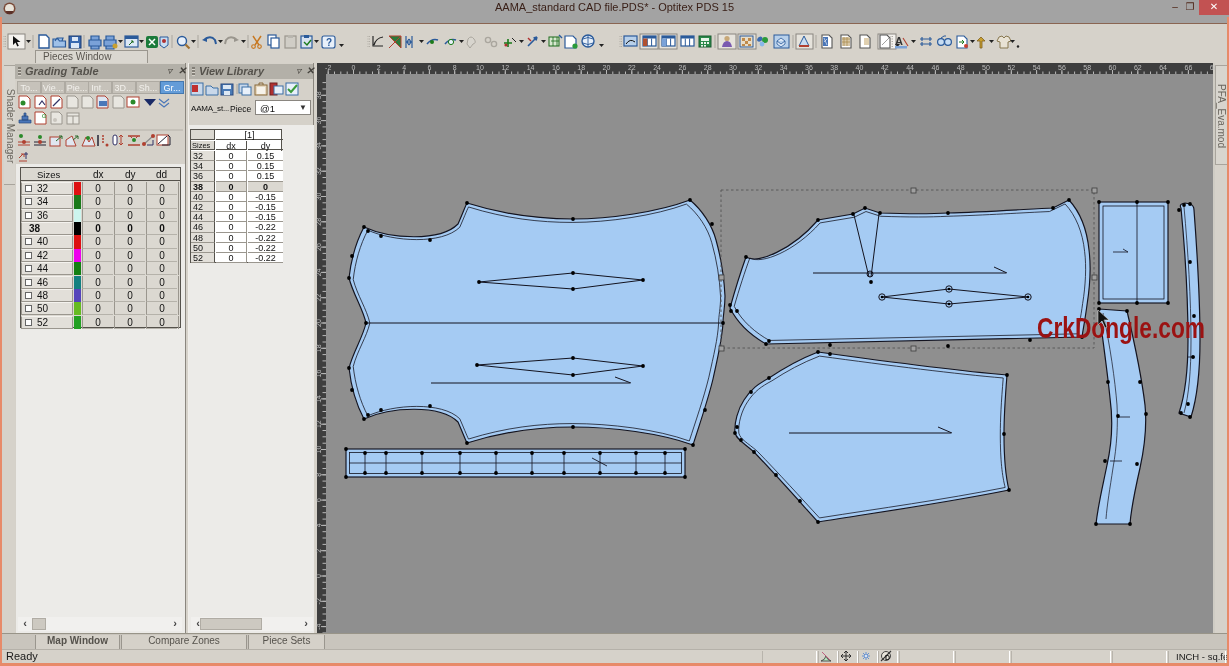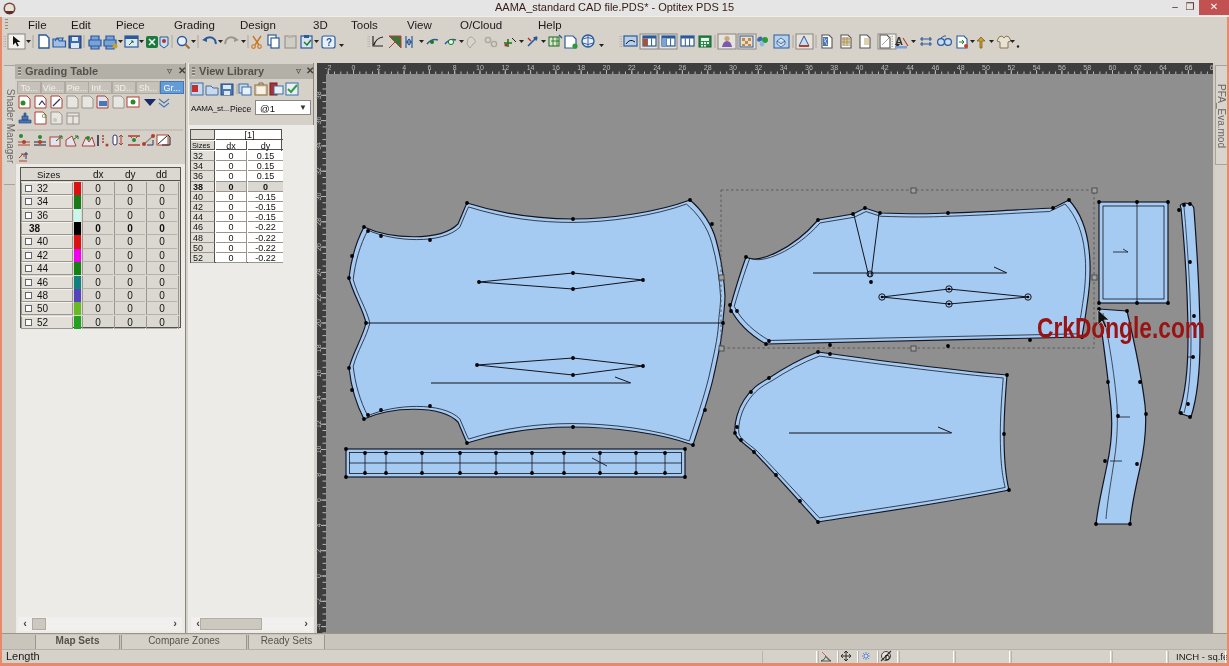--- a/index.html
+++ b/index.html
@@ -2,21 +2,21 @@
 <html><head>
 <meta charset="utf-8">
 <style>
 * { margin:0; padding:0; box-sizing:border-box; }
 html,body { width:1229px; height:666px; overflow:hidden; }
 body { font-family:"Liberation Sans", sans-serif; }
 #app { position:relative; width:1229px; height:666px; background:#d6d2ca; }
 .abs { position:absolute; }
 
 
-#titlebar { position:absolute; left:0; top:0; width:1229px; height:24px; background:#e5e5e5; border-bottom:1px solid #8a6552; }
+#titlebar { position:absolute; left:0; top:0; width:1229px; height:24px; background:#a3a3a3; border-bottom:1px solid #8a6552; }
 #titletext { position:absolute; left:0; top:1px; width:1229px; text-align:center; font-size:11px; color:#3a2018; }
 .winbtn { position:absolute; top:0; height:15px; text-align:center; color:#50281a; font-size:10px; line-height:14px; }
 #btnclose { background:#c25252; color:#fff; width:30px; left:1199px; }
 #btnmin { width:14px; left:1168px; }
 #btnrest { width:14px; left:1183px; }
 
 
 #menubar { position:absolute; left:2px; top:16px; width:1225px; height:16px; background:#d6d2ca; border-top:1px solid #efede9;}
 .menuitem { position:absolute; top:2px; font-size:11.5px; color:#1a1a1a; }
 
@@ -33,21 +33,21 @@
 .vtabL { position:absolute; left:2px; top:2px; width:12px; height:120px; background:#d8d5ce; border:1px solid #a8a49c; border-left:none; }
 .vtabL span { position:absolute; left:12px; top:2px; transform:rotate(90deg); transform-origin:0 0; white-space:nowrap; font-size:10px; color:#6a665e; width:116px; text-align:center; display:block; }
 #rightstrip { position:absolute; left:1215px; top:0; width:14px; height:570px; background:#d6d2ca; border-right:2px solid #e78a69; }
 .vtabR { position:absolute; left:0px; top:2px; width:12px; height:100px; background:#d8d5ce; border:1px solid #a8a49c; border-right:none; }
 .vtabR span { position:absolute; left:11px; top:0px; transform:rotate(90deg); transform-origin:0 0; white-space:nowrap; font-size:10px; color:#6a665e; width:100px; text-align:center; display:block; }
 
 
 .panel { position:absolute; top:0; height:570px; background:#d5d1c9; }
 #gradingpanel { left:15px; width:171px; border-right:1px solid #8a867e; }
 #rulespanel { left:188px; width:126px; border-right:1px solid #8a867e; border-left:1px solid #f0eeea; }
-.ptitle { position:absolute; left:0; top:1px; width:100%; height:15px; background:#b3b0a8; }
+.ptitle { position:absolute; left:0; top:1px; width:100%; height:15px; background:#b3b0a8;font-style:italic; }
 .ptitle .txt { position:absolute; left:10px; top:1px; font-size:11px; font-weight:bold; color:#55524c; }
 .ptitle .pin { position:absolute; top:1px; font-size:10px; color:#44413c; }
 .ptitle .cls { position:absolute; top:1px; font-size:10px; font-weight:bold; color:#44413c; }
 
 
 .hscroll { position:absolute; height:14px; background:#f1f0ee; }
 .hscroll .arr { position:absolute; top:0; width:14px; height:14px; font-size:11px; font-weight:bold; color:#444; text-align:center; line-height:13px; }
 .hscroll .thumb { position:absolute; top:1px; height:12px; background:#cdc9c1; border:1px solid #b0aca4; }
 
 
@@ -72,33 +72,20 @@
   <div id="titlebar">
     <div id="titletext">AAMA_standard CAD file.PDS* - Optitex PDS 15</div>
     <svg class="abs" style="left:3px;top:2px" width="13" height="13">
         <circle cx="6.5" cy="6.5" r="6" fill="#7a4a38"></circle>
         <circle cx="6.5" cy="6.5" r="4.5" fill="#e8e4da"></circle>
         <path d="M2.5 9 L10.5 9 L9 12 L4 12 Z" fill="#5a3028"></path>
       </svg>
     <div class="winbtn" id="btnmin">–</div>
     <div class="winbtn" id="btnrest">❐</div>
     <div class="winbtn" id="btnclose">✕</div>
-  </div>
-  <div id="menubar">
-    <div class="menuitem" style="left:26px">File</div>
-    <div class="menuitem" style="left:69px">Edit</div>
-    <div class="menuitem" style="left:114px">Piece</div>
-    <div class="menuitem" style="left:172px">Grading</div>
-    <div class="menuitem" style="left:238px">Design</div>
-    <div class="menuitem" style="left:311px">3D</div>
-    <div class="menuitem" style="left:349px">Tools</div>
-    <div class="menuitem" style="left:405px">View</div>
-    <div class="menuitem" style="left:458px">O/Cloud</div>
-    <div class="menuitem" style="left:536px">Help</div>
-    <div style="position:absolute;left:3px;top:2px;width:3px;height:11px;background:repeating-linear-gradient(to bottom,#908c84 0,#908c84 1px,transparent 1px,transparent 3px)"></div>
   </div>
   <div id="toolbar">
       <svg style="position:absolute;left:0;top:0" width="1225" height="17" viewBox="0 0 1225 17">
         <path d="M2 3 v11 M3.5 3 v11" stroke="#b0aca4" stroke-width="1" stroke-dasharray="1,1.5"></path>
         <rect x="6" y="1" width="17" height="15" fill="#f4f2ee" stroke="#8a8680"></rect>
         <path d="M11 3 l0 9 2.5 -2.5 1.8 4 1.5 -0.7 -1.8 -3.8 3.5 0 z" fill="#111"></path>
         <path d="M24 7 l2.5 3 2.5 -3 z" fill="#222"></path>
         <path d="M31 2 v13" stroke="#aaa69e"></path>
         <path d="M37 2 h7 l3 3 v10 h-10 z" fill="#fff" stroke="#2a5a9a" stroke-width="1.4"></path>
         <path d="M51 6 h5 l1.5 2 h6 v6 h-12.5 z M53 8 l2 -3 h6 l-1 3" fill="#9ec0e8" stroke="#2a5a9a" stroke-width="1.2"></path>
@@ -255,20 +242,23 @@
           <path d="M973 9 h5 m-2 -2 l2 2 -2 2" stroke="#1a7a1a" fill="none"></path>
           <circle cx="980" cy="13" r="2" fill="#c84030"></circle>
           <path d="M984 7 l2.5 3 2.5 -3 z" fill="#222"></path>
           <path d="M995 4 l4 4 -3 0 0 7 -2 0 0 -7 -3 0 z" fill="#c8a030" stroke="#806020" stroke-width="0.8"></path>
           <path d="M1003 7 l2.5 3 2.5 -3 z" fill="#222"></path>
           <path d="M1013 4 l3 -1 2 2 2 -2 3 1 2 4 -3 1 0 6 h-8 v-6 l-3 -1 z" fill="#e8e2d4" stroke="#887850" stroke-width="1"></path>
           <path d="M1024 7 l2.5 3 2.5 -3 z" fill="#222"></path>
           <circle cx="1032" cy="13.5" r="1.2" fill="#222"></circle>
         </g>
       </svg>
+    </div>
+  <div id="piecesrow">
+      <div id="piecestab">Pieces Window</div>
     </div>
 
   <div id="main">
     <div id="leftstrip">
         <div class="vtabL" style="top:2px;height:120px">
           <span>Shader Manager</span>
         </div>
       </div>
 
     <div class="panel" id="gradingpanel">
@@ -784,26 +774,26 @@
         </svg></div>
 
     <div id="rightstrip">
         <div class="vtabR" style="top:2px;height:100px">
           <span>PFA_Eva.mod</span>
         </div>
       </div>
   </div>
 
   <div id="bottomtabs">
-    <div class="btab" style="left:33px;width:85px;font-weight:bold;">Map Sets</div>
+    <div class="btab" style="left:33px;width:85px;font-weight:bold;">Map Window</div>
     <div class="btab" style="left:119px;width:126px;">Compare Zones</div>
-    <div class="btab" style="left:246px;width:77px;">Ready Sets</div>
+    <div class="btab" style="left:246px;width:77px;">Piece Sets</div>
   </div>
   <div id="statusbar">
-    <div style="position:absolute;left:4px;top:0px;font-size:11px;color:#1a1a1a;">Length</div>
+    <div style="position:absolute;left:4px;top:0px;font-size:11px;color:#1a1a1a;">Ready</div>
     <div style="position:absolute;left:1174px;top:1px;font-size:9.5px;color:#1a1a1a;white-space:nowrap;">INCH - sq.feet</div>
       <div class="cell" style="left:760px;width:55px;"></div>
       <div class="cell" style="left:816px;width:20px;"></div>
       <div class="cell" style="left:836px;width:20px;"></div>
       <div class="cell" style="left:856px;width:20px;"></div>
       <div class="cell" style="left:876px;width:20px;"></div>
       <div class="cell" style="left:897px;width:55px;"></div>
       <div class="cell" style="left:953px;width:55px;"></div>
       <div class="cell" style="left:1009px;width:100px;"></div>
       <div class="cell" style="left:1110px;width:55px;"></div>

